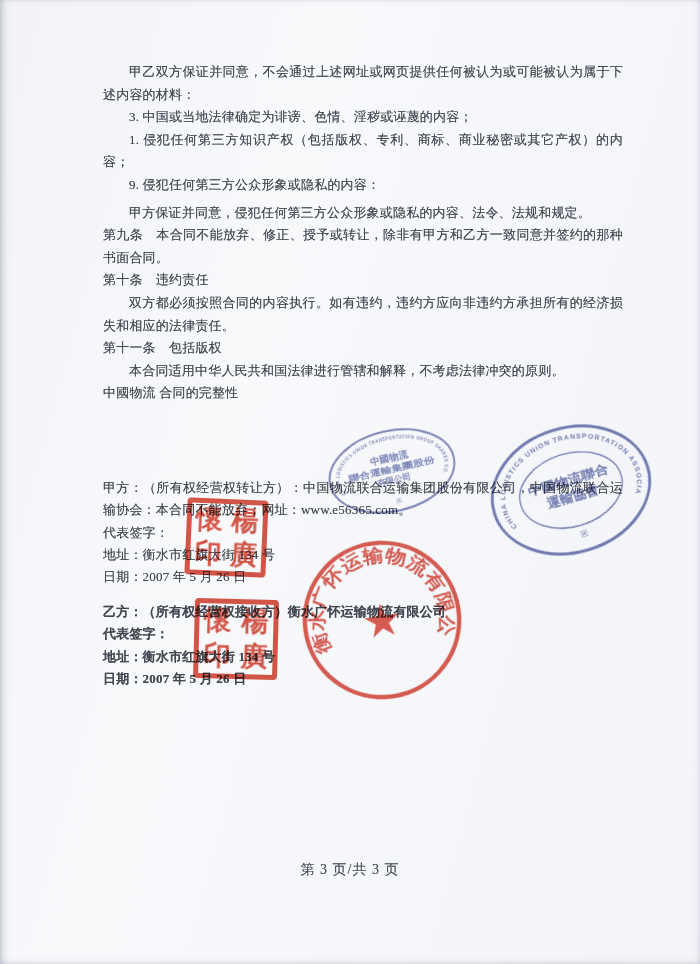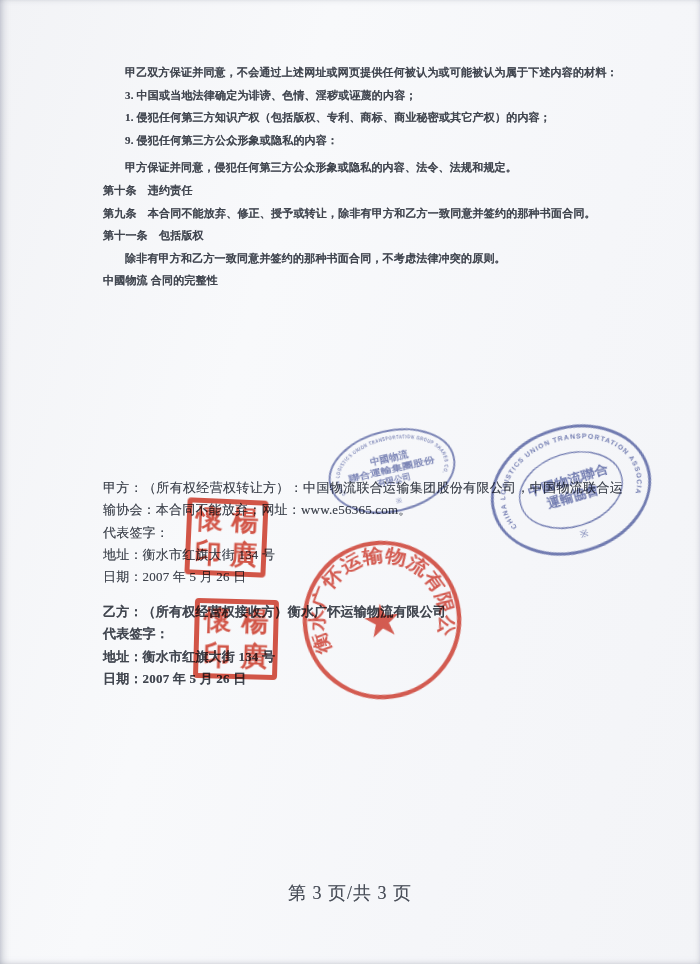--- a/index.html
+++ b/index.html
@@ -7,27 +7,27 @@
     position:relative;width:700px;height:964px;margin:0 auto;overflow:hidden;
     background:linear-gradient(105deg,#f2f3f6 0%,#f8f9fb 35%,#f5f6f9 70%,#f3f4f7 100%);
     box-shadow:inset 7px 0 9px -6px rgba(110,115,135,.5),
                inset -4px 0 7px -5px rgba(110,115,135,.35),
                inset 0 -5px 9px -7px rgba(110,115,135,.4),
                inset 0 4px 7px -6px rgba(110,115,135,.25);
     font-family:"Liberation Serif","DejaVu Serif",serif;
     color:#41464f;
   }
   .doc-text p{margin:0;text-align:justify;text-shadow:0 0 .6px rgba(62,68,84,.55);}
-  .main-text{position:absolute;left:103px;top:61px;width:520px;font-size:11px;line-height:22.6px;letter-spacing:.2px;font-weight:bold;}
+  .main-text{position:absolute;left:103px;top:61px;width:520px;font-size:13px;line-height:22.6px;letter-spacing:.2px;}
   .indent{text-indent:2em;}
   .gap{margin-top:5px !important;}
   .party{position:absolute;left:103px;width:520px;font-size:13px;line-height:22.3px;letter-spacing:.2px;}
   .party-a{top:477px;}
   .party-b{top:601px;font-weight:bold;}
-  .page-footer{position:absolute;left:0;top:861px;width:100%;text-align:center;font-size:18px;letter-spacing:1px;color:#4a4f59;text-shadow:0 0 .6px rgba(62,68,84,.5);margin-top:20px;}
+  .page-footer{position:absolute;left:0;top:861px;width:100%;text-align:center;font-size:14px;letter-spacing:1px;color:#4a4f59;text-shadow:0 0 .6px rgba(62,68,84,.5);}
   
   .stamp{position:absolute;mix-blend-mode:multiply;filter:blur(.35px);pointer-events:none;}
   .stamp-oval-group{left:325px;top:424px;width:134px;height:94px;opacity:.82;transform:rotate(-13deg);}
   .stamp-oval-assoc{left:487px;top:423px;width:168px;height:134px;opacity:.85;transform:rotate(-17deg);}
   .stamp-round{left:299px;top:537px;width:166px;height:166px;opacity:.88;transform:rotate(-8deg);}
   .seal-square{
     position:absolute;box-sizing:border-box;display:grid;grid-template-columns:1fr 1fr;
     border:5px solid #d23b2a;border-radius:4px;color:#d23b2a;opacity:.86;
     mix-blend-mode:multiply;filter:blur(.3px);
     font-family:"Liberation Serif","DejaVu Serif",serif;font-weight:bold;
@@ -43,24 +43,25 @@
 <body>
 
 <div class="page">
 
   <div class="doc-text main-text">
     <p class="indent">甲乙双方保证并同意，不会通过上述网址或网页提供任何被认为或可能被认为属于下述内容的材料：</p>
     <p class="indent">3. 中国或当地法律确定为诽谤、色情、淫秽或诬蔑的内容；</p>
     <p class="indent">1. 侵犯任何第三方知识产权（包括版权、专利、商标、商业秘密或其它产权）的内容；</p>
     <p class="indent">9. 侵犯任何第三方公众形象或隐私的内容：</p>
     <p class="indent gap">甲方保证并同意，侵犯任何第三方公众形象或隐私的内容、法令、法规和规定。</p>
+    <p>第九条　本合同不能放弃、修正、授予或转让，除非有甲方和乙方一致同意并签约的那种书面合同。</p>
     <p>第十条　违约责任</p>
-    <p>第九条　本合同不能放弃、修正、授予或转让，除非有甲方和乙方一致同意并签约的那种书面合同。</p>
+    <p class="indent">双方都必须按照合同的内容执行。如有违约，违约方应向非违约方承担所有的经济损失和相应的法律责任。</p>
     <p>第十一条　包括版权</p>
-    <p class="indent">除非有甲方和乙方一致同意并签约的那种书面合同，不考虑法律冲突的原则。</p>
+    <p class="indent">本合同适用中华人民共和国法律进行管辖和解释，不考虑法律冲突的原则。</p>
     <p>中國物流 合同的完整性</p>
   </div>
 
   <div class="doc-text party party-a">
     <p>甲方：（所有权经营权转让方）：中国物流联合运输集团股份有限公司，中国物流联合运输协会：本合同不能放弃；网址：www.e56365.com。</p>
     <p>代表签字：</p>
     <p>地址：衡水市红旗大街 134 号</p>
     <p>日期：2007 年 5 月 26 日</p>
   </div>
 

